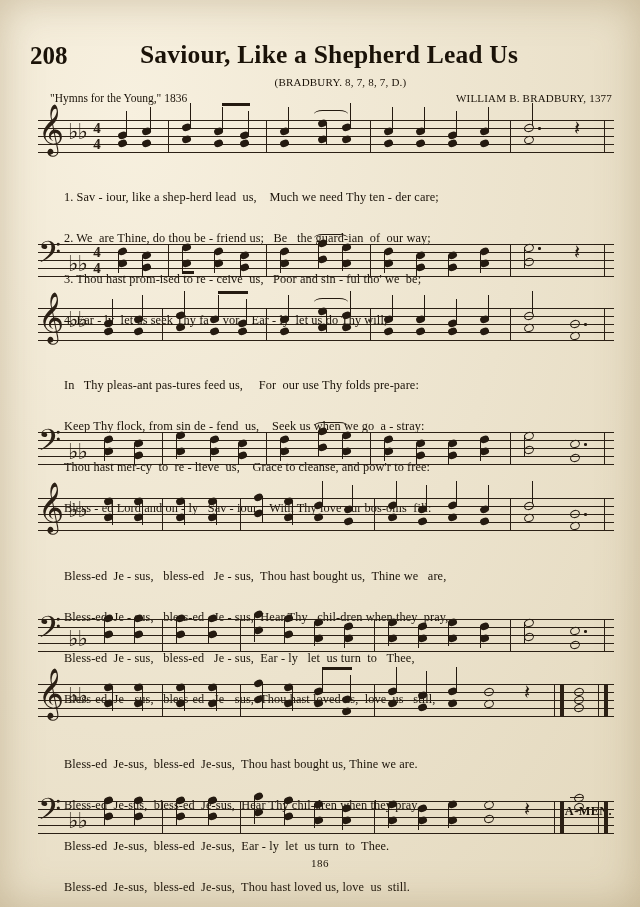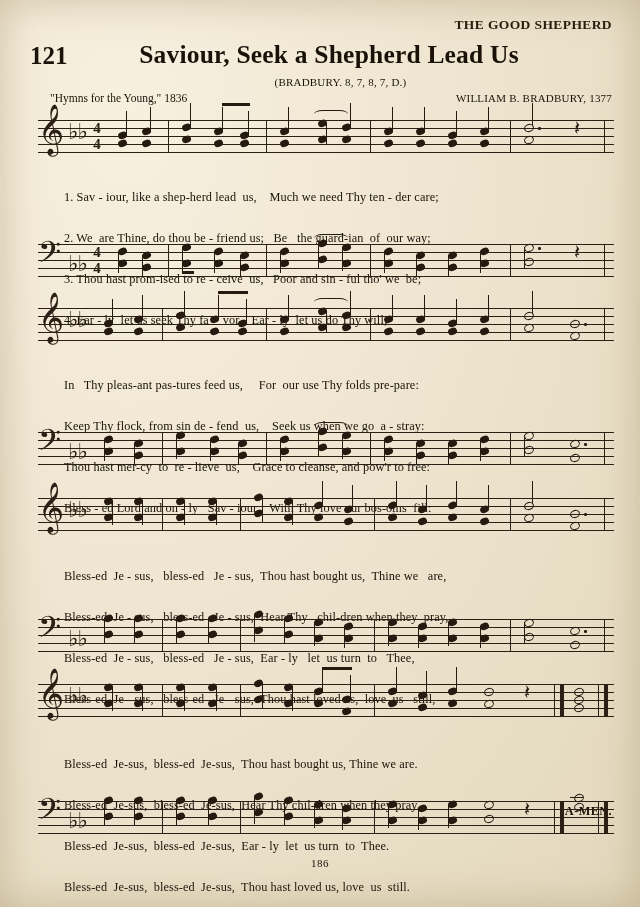--- a/index.html
+++ b/index.html
@@ -251,24 +251,23 @@
     font-size: 11px;
     letter-spacing: 0.5px;
   }
 </style>
 </head>
 <body>
 
 <div class="page">
   <div class="content">
 
-    <div class="running-head">THE GOOD SHEPHERD</div>
-
-    <div class="hymn-number">121</div>
-    <div class="hymn-title">Saviour, Seek a Shepherd Lead Us</div>
+
+    <div class="hymn-number">208</div>
+    <div class="hymn-title">Saviour, Like a Shepherd Lead Us</div>
     <div class="tune-line smallcaps">(BRADBURY.  8, 7, 8, 7, D.)</div>
     <div class="credit-left">"Hymns for the Young," 1836</div>
     <div class="credit-right smallcaps">WILLIAM B. BRADBURY, 1377</div>
 
     <div class="system" style="top:112px;">
       <div class="staff">
         <div class="lines">
             <i></i>
             <i></i>
             <i></i>

